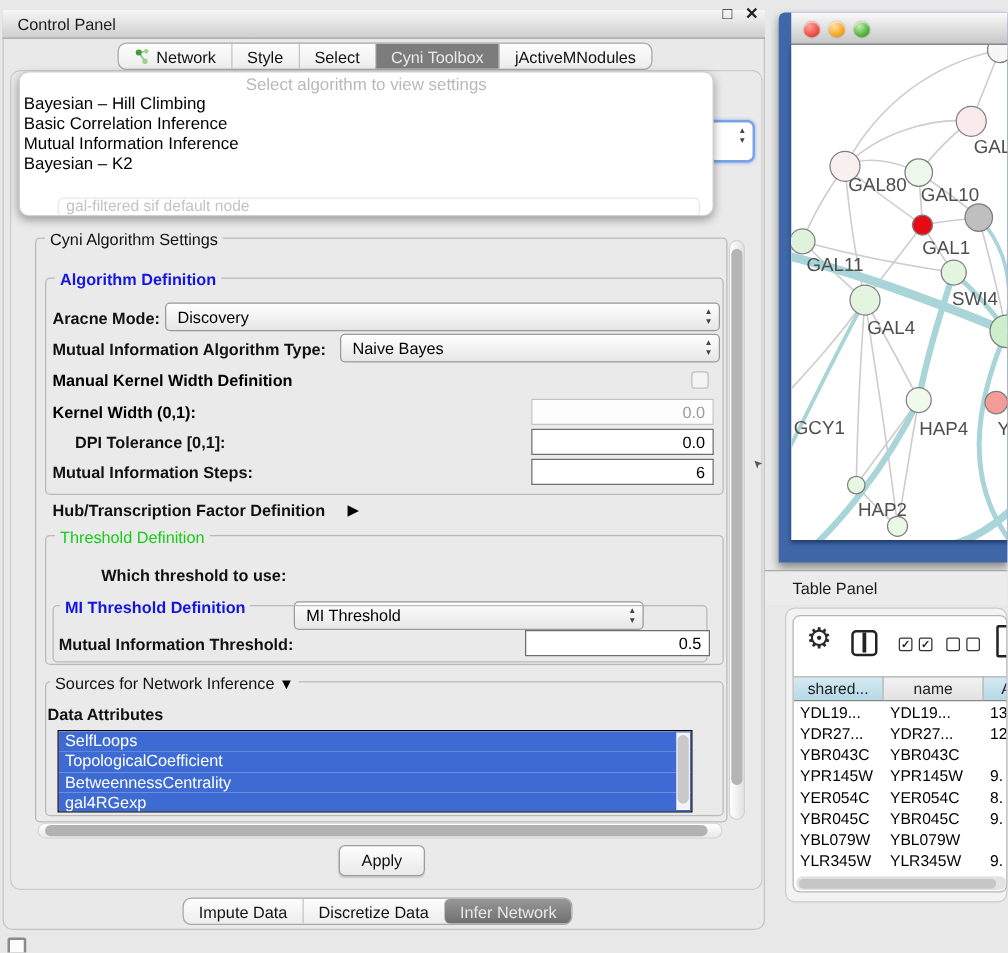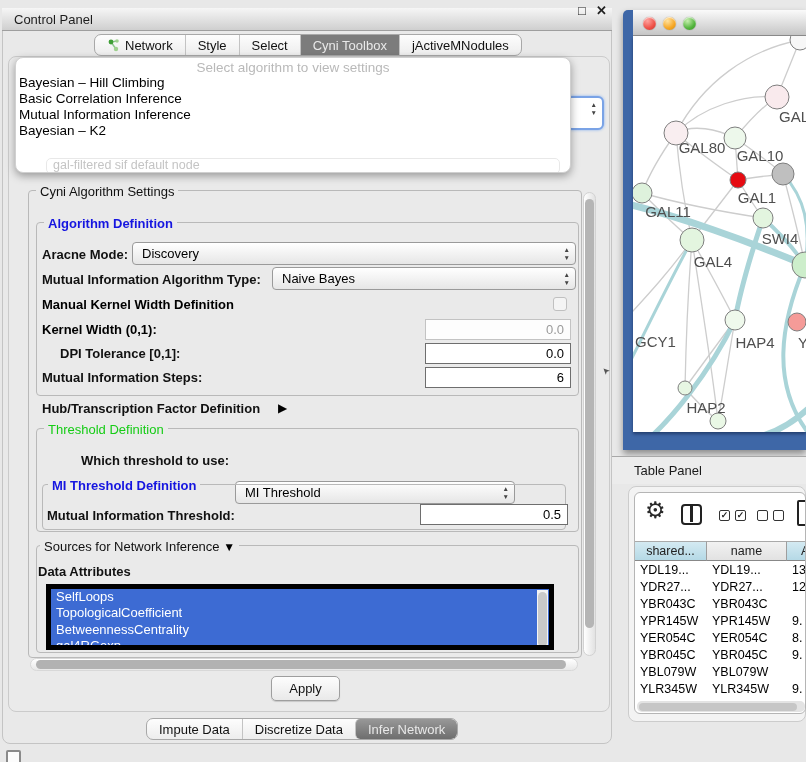--- a/index.html
+++ b/index.html
@@ -46,21 +46,21 @@
     display:flex;align-items:center;padding-left:9px;box-sizing:border-box;}
   .arrows{position:absolute;right:5px;top:3px;color:#444;text-align:center;}
   .arrows i{display:block;font-style:normal;font-size:6.5px;line-height:7.5px;}
   .field{position:absolute;height:21px;border:1px solid #6e6e6e;background:#fff;
     font-size:13px;color:#000;display:flex;align-items:center;justify-content:flex-end;
     padding-right:6px;box-sizing:border-box;text-align:right;}
   .field.dis{border-color:#c3c3c3;color:#9b9b9b;background:#fdfdfd;}
   .checkbox{position:absolute;width:14px;height:14px;border:1px solid #c0c0c0;
     border-radius:3px;background:#f4f4f4;box-sizing:border-box;}
   .hub-arrow,.src-arrow{font-size:12px;color:#000;}
-  .attr-list{left:46px;top:584px;width:508px;height:66px;border:5px solid #000000;
+  .attr-list{left:46px;top:584px;width:508px;height:66px;border:1px solid #000000;
     background:#fff;overflow:hidden;box-sizing:border-box;}
   .attr-item{background:#3d6bd3;color:#fff;font-size:13px;line-height:16.3px;
     padding-left:5px;white-space:nowrap;}
   .attr-sb{position:absolute;right:1px;top:1px;width:11px;height:62px;background:#f4f4f4;}
   .attr-sb .thumb{margin:2px 1px;height:55px;background:#c9c9c9;border-radius:5px;}
   
   .vsb-track{left:583px;top:192px;width:13px;height:464px;border:1px solid #d2d2d2;
     border-radius:7px;background:linear-gradient(to right,#ffffff,#e2e2e2);box-sizing:border-box;}
   .vsb-thumb{left:585px;top:199px;width:9px;height:429px;background:#b5b5b5;border-radius:5px;}
   .hsb-track{left:30px;top:658px;width:548px;height:13px;border:1px solid #d8d8d8;

